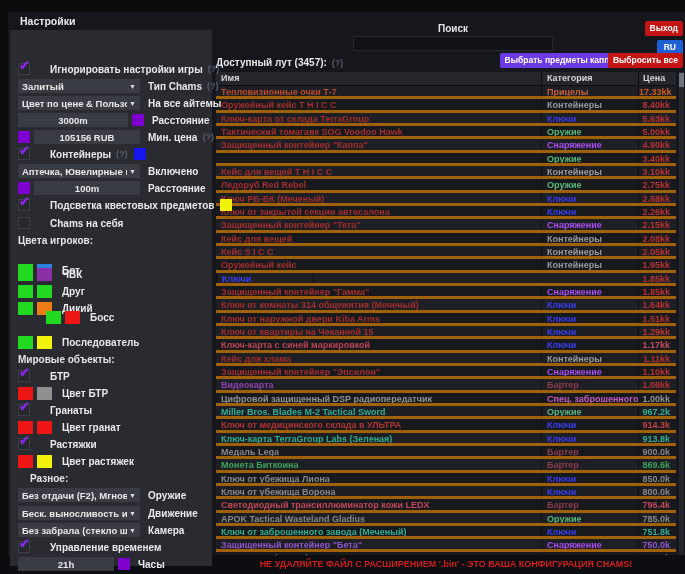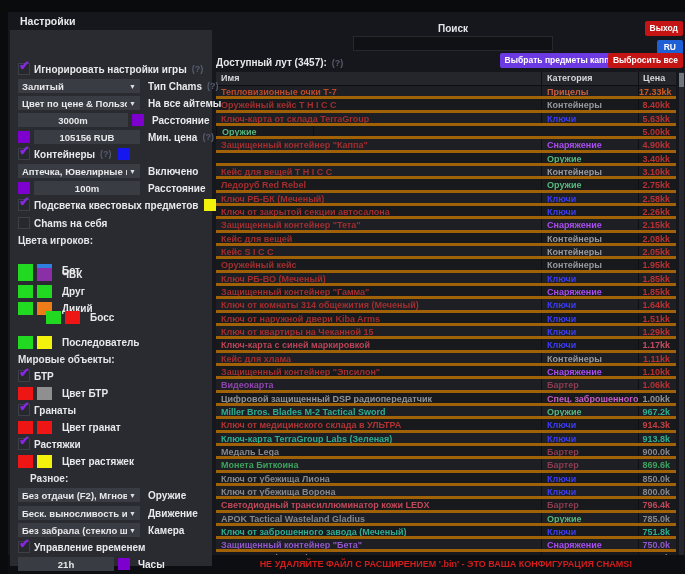--- a/index.html
+++ b/index.html
@@ -18,21 +18,21 @@
   .sinput{justify-content:center;text-align:center}
   .sinput.mid{flex:0 0 106px;width:106px}
   .sinput.narrow{flex:0 0 96px;width:96px}
   .sinput.wide{flex:0 0 110px;width:110px}
   .cbox{width:12px;height:12px;flex:0 0 12px;background:#26282e;border:1px solid #3e4047;
         box-sizing:border-box;position:relative}
   .check{position:absolute;left:0px;top:-5px;color:#8726e3;font-size:13px;line-height:1}
   .swatch{width:12px;height:12px;flex:0 0 12px;margin-left:6px}
   .swatch.after{margin-left:4px}
   .slabel{margin-left:8px;font-size:10px;color:#e8e9eb}
-  .slabel.cb{margin-left:4px}
+  .slabel.cb{margin-left:20px}
   .help{margin-left:5px;color:#565d6e;font-size:9px}
   .ps{width:15px;height:13px;flex:0 0 15px}
   .ps.second{margin-left:4px}
   .pair-label{margin-left:10px;font-size:10px;color:#e8e9eb}
   
   .search-label{position:absolute;left:345px;top:11px;width:200px;text-align:center;font-size:10px;color:#e4e5e8}
   .search-input{position:absolute;left:345px;top:24px;width:200px;height:15px;background:#101114;
                 border:1px solid #26282e;box-sizing:border-box;color:#ddd;font-size:10px;
                 font-family:"Liberation Sans",sans-serif;padding:0 4px;outline:none}
   .btn{position:absolute;height:15px;line-height:15px;padding:0 5px;color:#fff;font-size:8.5px;
@@ -276,20 +276,21 @@
           <span class="cell-name" style="color: rgb(162, 46, 46);">Оружейный кейс T H I C C</span>
           <span class="cell-cat" style="color: rgb(151, 153, 157);">Контейнеры</span>
           <span class="cell-price" style="color: rgb(184, 50, 50);">8.40kk</span>
         </div>
         <div class="trow">
           <span class="cell-name" style="color: rgb(162, 46, 46);">Ключ-карта от склада TerraGroup</span>
           <span class="cell-cat" style="color: rgb(61, 61, 240);">Ключи</span>
           <span class="cell-price" style="color: rgb(184, 50, 50);">5.63kk</span>
         </div>
         <div class="trow alt">
+          <span class="cell-name" style="color: rgb(162, 46, 46);">Тактический томагавк SOG Voodoo Hawk</span>
           <span class="cell-cat" style="color: rgb(88, 185, 124);">Оружие</span>
           <span class="cell-price" style="color: rgb(184, 50, 50);">5.00kk</span>
         </div>
         <div class="trow">
           <span class="cell-name" style="color: rgb(162, 46, 46);">Защищенный контейнер "Каппа"</span>
           <span class="cell-cat" style="color: rgb(169, 77, 240);">Снаряжение</span>
           <span class="cell-price" style="color: rgb(184, 50, 50);">4.90kk</span>
         </div>
         <div class="trow alt">
           <span class="cell-name" style="color: rgb(162, 46, 46); margin-top: 26px;">Crash Axe</span>
@@ -330,21 +331,20 @@
           <span class="cell-name" style="color: rgb(162, 46, 46);">Кейс S I C C</span>
           <span class="cell-cat" style="color: rgb(151, 153, 157);">Контейнеры</span>
           <span class="cell-price" style="color: rgb(184, 50, 50); text-align: right;">2.05kk</span>
         </div>
         <div class="trow alt">
           <span class="cell-name" style="color: rgb(162, 46, 46);">Оружейный кейс</span>
           <span class="cell-cat" style="color: rgb(151, 153, 157);">Контейнеры</span>
           <span class="cell-price" style="color: rgb(184, 50, 50);">1.95kk</span>
         </div>
         <div class="trow">
-          <span class="cell-name" style="color: rgb(162, 46, 46);">Ключ РБ-ВО (Меченый)</span>
           <span class="cell-cat" style="color: rgb(61, 61, 240);">Ключи</span>
           <span class="cell-price" style="color: rgb(184, 50, 50);">1.85kk</span>
         </div>
         <div class="trow alt">
           <span class="cell-name" style="color: rgb(162, 46, 46);">Защищенный контейнер "Гамма"</span>
           <span class="cell-cat" style="color: rgb(169, 77, 240);">Снаряжение</span>
           <span class="cell-price" style="color: rgb(184, 50, 50);">1.85kk</span>
         </div>
         <div class="trow">
           <span class="cell-name" style="color: rgb(162, 46, 46);">Ключ от комнаты 314 общежития (Меченый)</span>

